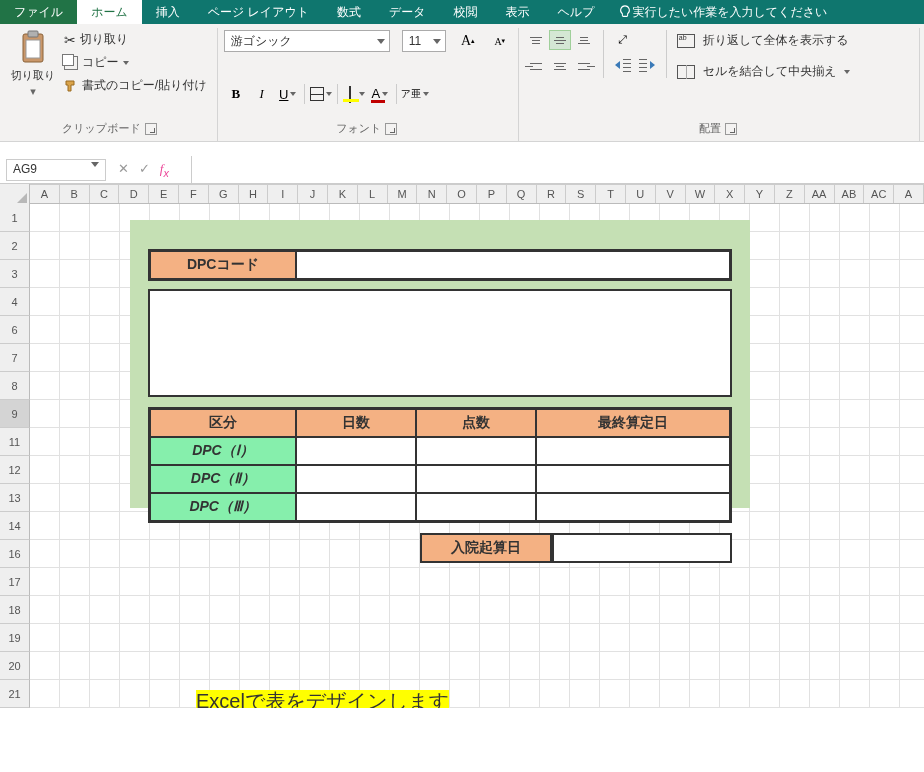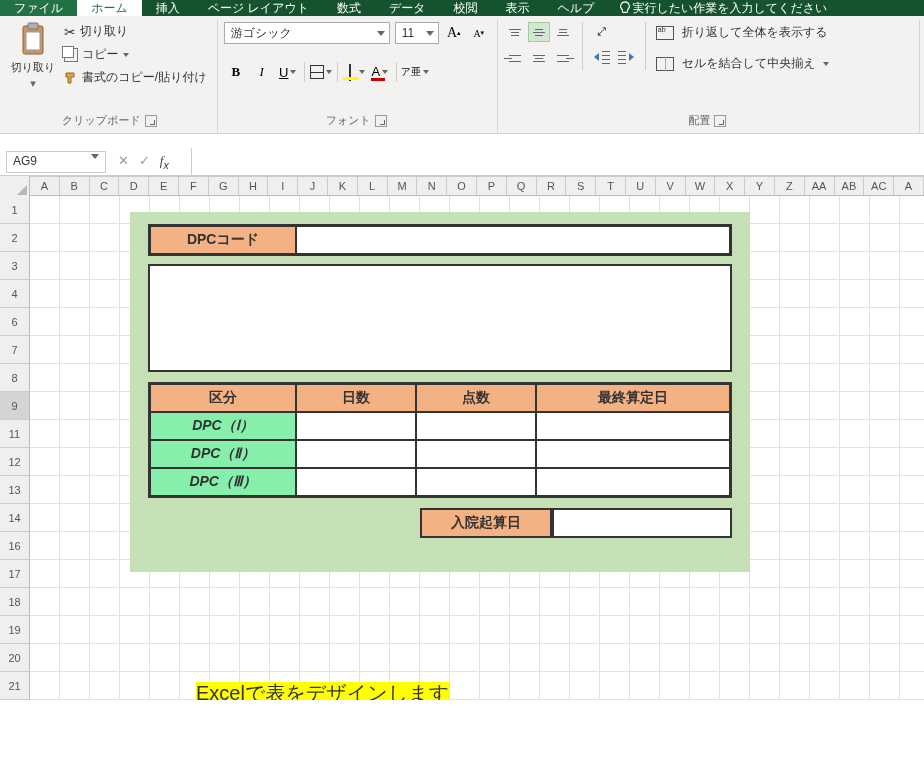--- a/index.html
+++ b/index.html
@@ -1,19 +1,19 @@
 <!DOCTYPE html>
 <html><head>
 <meta charset="utf-8">
 <style>
 * { box-sizing: border-box; margin: 0; padding: 0; font-family: "Meiryo", "Yu Gothic", sans-serif; }
 body { background: #fff; font-size: 12px; color: #333; overflow: hidden; }
 
 
-.ribbon-tabs { display: flex; background: #14532d; color: #fff; height: 16px; align-items: stretch; }
+.ribbon-tabs { display: flex; background: #0f766e; color: #fff; height: 24px; align-items: stretch; }
 .ribbon-tab { padding: 4px 14px; font-size: 12px; cursor: pointer; display: flex; align-items: center; }
 .ribbon-tab.file { background: #217346; }
 .ribbon-tab.active { background: #fff; color: #217346; }
 .ribbon-tell { display: flex; align-items: center; gap: 0; padding: 0 10px; }
 .bulb { width: 14px; height: 14px; }
 
 
 .ribbon { display: flex; background: #f3f2f1; border-bottom: 1px solid #d4d4d4; padding: 4px 4px 0 4px; height: 118px; }
 .group { display: flex; flex-direction: column; justify-content: space-between; border-right: 1px solid #d4d4d4; padding: 2px 8px 2px 6px; position: relative; }
 .group-label { text-align: center; font-size: 11px; color: #666; padding: 2px 0 3px; display: flex; justify-content: center; align-items: center; gap: 4px; }
@@ -27,21 +27,21 @@
 .paste-big span { font-size: 11px; margin-top: 2px; }
 .paste-caret { font-size: 8px; color: #666; }
 .clip-list { display: flex; flex-direction: column; gap: 4px; }
 .clip-item { display: flex; align-items: center; gap: 4px; font-size: 12px; cursor: pointer; padding: 1px 2px; }
 .scissors { color: #333; font-size: 14px; }
 .copy-ic { width: 14px; height: 14px; border: 1px solid #777; position: relative; }
 .copy-ic::before { content: ""; position: absolute; width: 10px; height: 10px; border: 1px solid #777; background: #fff; left: -3px; top: -3px; }
 .brush-ic { width: 14px; height: 14px; }
 
 
-.font-row { display: flex; gap: 5px; align-items: center; margin-bottom: 10px; }
+.font-row { display: flex; gap: 12px; align-items: center; margin-bottom: 24px; }
 .font-sel { border: 1px solid #ababab; background: #fff; height: 22px; padding: 2px 20px 2px 6px; font-size: 12px; position: relative; cursor: pointer; display: flex; align-items: center; }
 .font-sel.name { width: 166px; }
 .font-sel.size { width: 44px; }
 .caret-down { position: absolute; right: 4px; top: 8px; width: 0; height: 0; border-left: 4px solid transparent; border-right: 4px solid transparent; border-top: 5px solid #666; }
 .sizebtn { width: 20px; height: 22px; border: none; background: transparent; display: flex; align-items: center; justify-content: center; cursor: pointer; font-family: serif; }
 .sizebtn.big { font-size: 14px; }
 .sizebtn.small { font-size: 10px; }
 .sizebtn sup { font-size: 7px; }
 .font-row2 { display: flex; gap: 2px; align-items: center; }
 .fbtn { min-width: 24px; height: 24px; border: none; background: transparent; display: flex; align-items: center; justify-content: center; cursor: pointer; font-size: 13px; position: relative; }
@@ -77,38 +77,38 @@
 .indent-ic.right::before { right: 0; border-left: 5px solid #3a7ab8; }
 .indent-ic::after { content: ""; position: absolute; right: 0; top: 0; width: 8px; height: 14px; background: repeating-linear-gradient(#666 0 1px, transparent 1px 4px); }
 .indent-ic.right::after { left: 0; right: auto; }
 
 
 .fbar-row { display: flex; align-items: center; border-bottom: 1px solid #ccc; height: 28px; background: #fff; margin-top: 14px; }
 .namebox { width: 100px; border: 1px solid #ccc; height: 22px; padding: 2px 6px; margin-left: 6px; display: flex; align-items: flex-start; justify-content: space-between; }
 .namebox .caret-down { position: static; }
 .fbar-btns { display: flex; gap: 10px; padding: 0 12px; color: #999; }
 .fbbtn { cursor: pointer; font-size: 13px; }
-.fx { font-style: italic; font-family: serif; color: #404040; }
+.fx { font-style: italic; font-family: serif; color: #ec4899; }
 .formula-input { flex: 1; border: none; border-left: 1px solid #ccc; height: 100%; padding: 0 6px; margin-left: 10px; }
 
 
 .sheet-wrap { position: relative; overflow: hidden; }
 .colheads { display: flex; margin-left: 30px; background: #efefef; border-top: 1px solid #ccc; border-bottom: 1px solid #bbb; }
 .colhead { width: 30px; text-align: center; font-size: 11px; color: #555; border-right: 1px solid #ccc; padding: 3px 0; cursor: pointer; }
 .selectall { position: absolute; left: 0; top: 0; width: 30px; height: 22px; background: #efefef; border-right: 1px solid #bbb; border-bottom: 1px solid #bbb; cursor: pointer; }
 .selectall::after { content: ""; position: absolute; right: 2px; bottom: 2px; width: 0; height: 0; border-left: 10px solid transparent; border-bottom: 10px solid #b8b8b8; }
 .gridrows { position: relative; }
 .gridrow { display: flex; }
 .rowhead { width: 30px; background: #efefef; border-right: 1px solid #bbb; border-bottom: 1px solid #ccc; text-align: center; font-size: 11px; color: #555; display: flex; align-items: center; justify-content: center; cursor: pointer; }
 .rowhead.active { background: #d4d4d4; }
 .cellarea { flex: 1; position: relative; border-bottom: 1px solid #e1e1e1; }
 .cellgrid { position: absolute; inset: 0; background-image: repeating-linear-gradient(90deg, transparent 0 29px, #e1e1e1 29px 30px); }
 
 
-.formbox { position: absolute; left: 130px; top: 36px; width: 620px; height: 360px; background: #c5e0b4; padding: 12px 18px; }
+.formbox { position: absolute; left: 130px; top: 36px; width: 620px; height: 288px; background: #c5e0b4; padding: 29px 18px; }
 .formtable { border: 2px solid #333; background: #fff; }
 .formrow { display: flex; }
 .formcell { border: 1px solid #333; padding: 4px 0; text-align: center; font-size: 14px; font-weight: bold; }
 .hdr-orange { background: #f4b183; }
 .hdr-blue { background: #86efac; font-style: italic; }
 .dpc-code-label { width: 146px; }
 .dpc-code-val { flex: 1; background: #fff; }
 .bigblank { height: 108px; border: 2px solid #333; background: #fff; margin-top: 8px; }
 .tbl2 { border: 2px solid #333; background: #fff; margin-top: 10px; }
 .tbl2 .formcell.c1 { width: 146px; }

